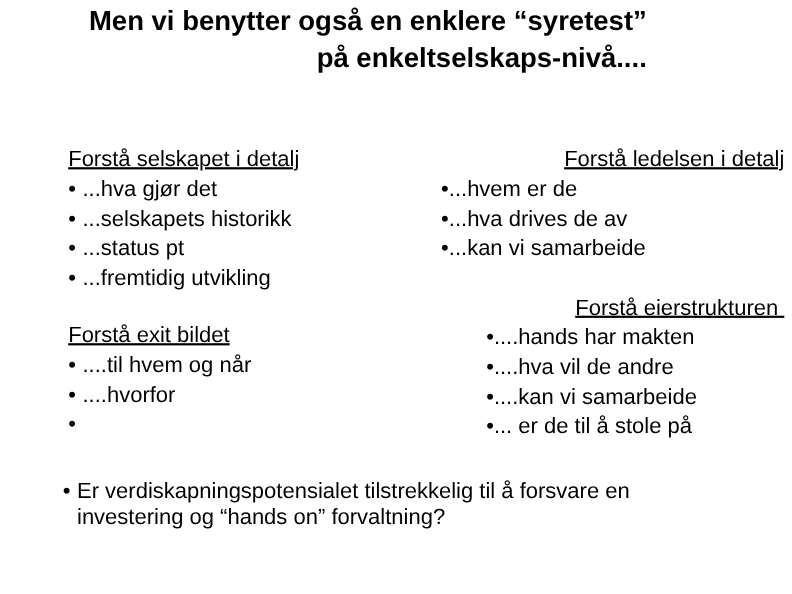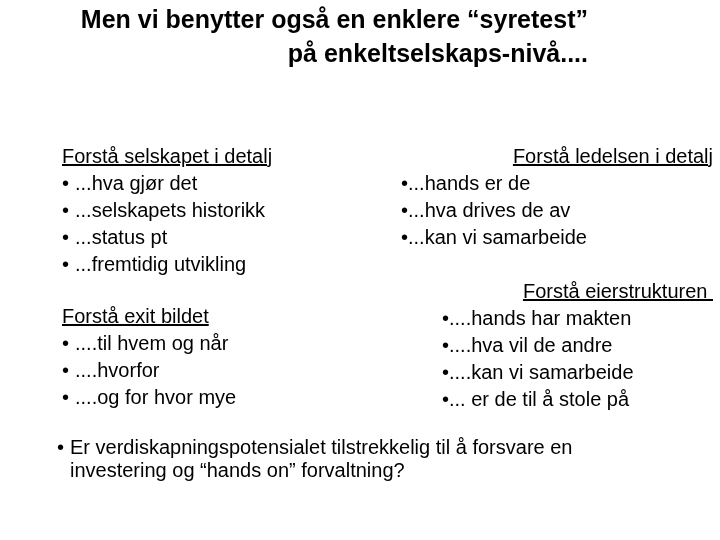--- a/index.html
+++ b/index.html
@@ -12,21 +12,21 @@
     overflow: hidden;
   }
   .slide { position: absolute; inset: 0; }
   .title {
     position: absolute; top: 2px; left: 0; width: 588px;
     text-align: right;
     font-size: 25px; font-weight: bold; line-height: 34px;
   }
   .title .line { display: block; white-space: nowrap; }
   .col {
-    position: absolute; top: 145px;
+    position: absolute; top: 134px;
     font-size: 20px; line-height: 23px;
   }
   .col-left  { left: 62px;  width: 328px; }
   .col-right { left: 395px; width: 318px; text-align: right; }
   .col-left  .section-2 { margin-top: 29px; }
   .col-right .section-2 { margin-top: 31px; margin-left: 41px; }
   .section-heading {
     margin: 0;
     font-size: 20px; font-weight: normal;
     text-decoration: underline;
@@ -82,33 +82,32 @@
         <li class="bullet-row">
           <span class="bullet-marker">•</span>
           <span class="bullet-text">....til hvem og når</span>
         </li>
         <li class="bullet-row">
           <span class="bullet-marker">•</span>
           <span class="bullet-text">....hvorfor</span>
         </li>
         <li class="bullet-row">
           <span class="bullet-marker">•</span>
-          <span class="bullet-text">....og for hvor mye</span>
         </li>
       </ul>
     </div>
   </div>
 
   <div class="col col-right">
     <div class="section section-1">
       <h3 class="section-heading">Forstå ledelsen i detalj</h3>
       <ul class="bullets">
         <li class="bullet-row">
           <span class="bullet-marker">•</span>
-          <span class="bullet-text">...hands er de</span>
+          <span class="bullet-text">...hvem er de</span>
         </li>
         <li class="bullet-row">
           <span class="bullet-marker">•</span>
           <span class="bullet-text">...hva drives de av</span>
         </li>
         <li class="bullet-row">
           <span class="bullet-marker">•</span>
           <span class="bullet-text">...kan vi samarbeide</span>
         </li>
       </ul>

